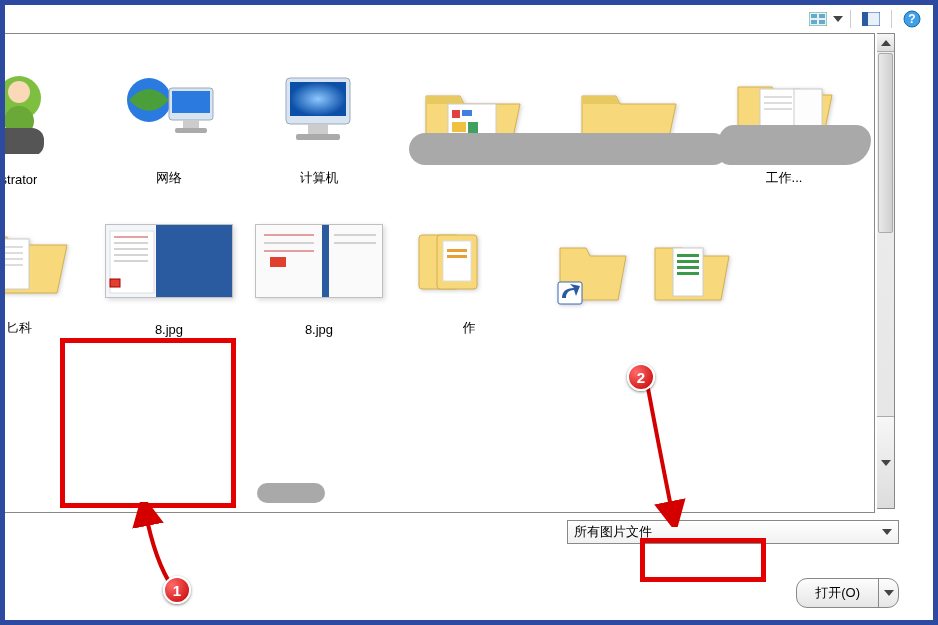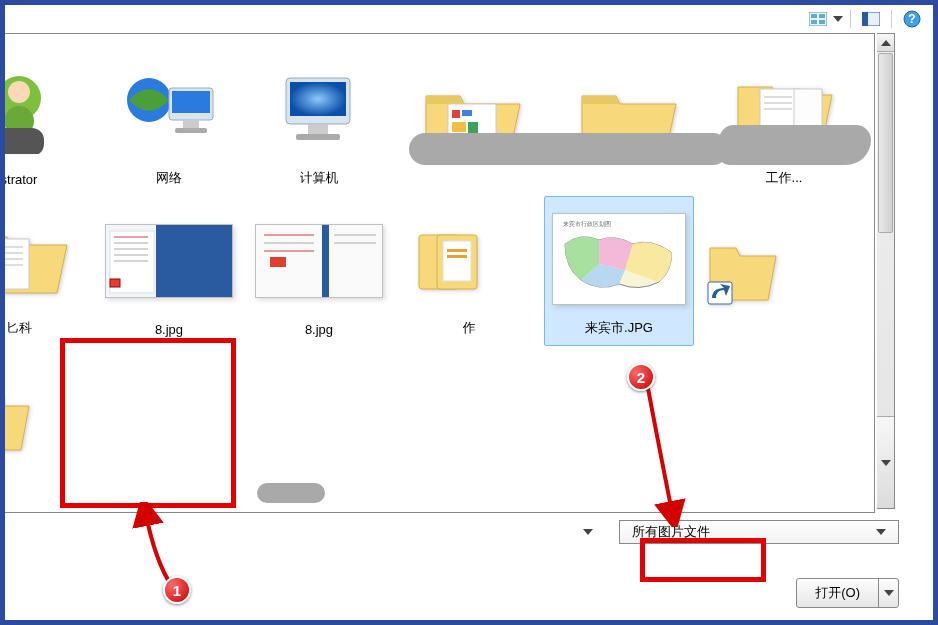--- a/index.html
+++ b/index.html
@@ -21,27 +21,27 @@
     .scroll-thumb { position: absolute; top: 19px; left:1px; right:1px; height: 180px; background: linear-gradient(90deg,#e9e9e9,#cfcfcf); border: 1px solid #aaa; border-radius: 2px;}
     
     .files { padding: 12px 8px; display: flex; flex-wrap: wrap; gap: 0px; }
     .item { width: 150px; height: 150px; display: flex; flex-direction: column; align-items: center; justify-content: flex-end; padding: 8px 4px; text-align: center; border: 1px solid transparent; border-radius: 2px; }
     .item.sel { background: #cfe8ff; border: 1px solid #7bbaf0; }
     .item .icon-box { flex: 1; width: 100%; display: flex; align-items: center; justify-content: center; }
     .item .label { font-size: 13px; color: #000; margin-top: 6px; white-space: nowrap; overflow: hidden; text-overflow: ellipsis; max-width: 100%; }
     
     
     .bottom { position: absolute; left: -70px; right: 34px; bottom: 12px; height: 92px; }
-    .combo { position: absolute; right: 0; top: 4px; width: 280px; height: 24px; border: 1px solid #888; display: flex; align-items: center; padding: 0 12px; font-size: 13px; background: linear-gradient(#fff,#f1f1f1); }
+    .combo { position: absolute; right: 0; top: 4px; width: 332px; height: 24px; border: 1px solid #888; display: flex; align-items: center; padding: 0 6px; font-size: 13px; background: linear-gradient(#fff,#f1f1f1); }
     .combo .caret { margin-left: auto; }
     .filename-drop { position: absolute; left: 0; right: 296px; top: 4px; height: 24px; display:flex; align-items:center; justify-content:flex-end; padding-right:10px;}
     .filename-drop .caret { }
     
     .btn-row { position: absolute; right: 0; bottom: 0; display: flex; gap: 30px; align-items: center; }
-    .btn { height: 30px; min-width: 98px; border: 1px solid #888; background: linear-gradient(#fdfdfd,#e6e6e6); display: flex; align-items: center; justify-content: center; font-size: 13px; border-radius: 3px; }
+    .btn { height: 30px; min-width: 98px; border: 1px solid #888; background: linear-gradient(#fdfdfd,#e6e6e6); display: flex; align-items: center; justify-content: center; font-size: 13px; border-radius: 11px; }
     .btn.split { display: flex; padding:0; }
     .btn.split .main { padding: 0 18px; height: 100%; display:flex; align-items:center; }
     .btn.split .drop { width: 20px; border-left: 1px solid #888; height:100%; display:flex; align-items:center; justify-content:center; }
     
     
     .hl-red { position: absolute; border: 5px solid #e30000; pointer-events: none; }
     .hl1 { top: 333px; left: 55px; width: 176px; height: 170px; }
     .hl2 { bottom: 38px; right: 167px; width: 126px; height: 44px; }
     
     .callout { position: absolute; width: 28px; height: 28px; border-radius: 50%; background: radial-gradient(circle at 30% 30%, #ff6a6a, #c40000); border: 2px solid #fff; box-shadow: 0 1px 3px rgba(0,0,0,0.5); color: #fff; font-weight: bold; font-size: 15px; display:flex; align-items:center; justify-content:center; }
@@ -230,34 +230,20 @@
             <rect x="4" y="20" width="40" height="54" fill="#f7d87a" stroke="#d4b050" rx="3"></rect>
             <rect x="22" y="20" width="40" height="54" fill="#f7d87a" stroke="#d4b050" rx="3"></rect>
             <rect x="28" y="26" width="28" height="40" fill="#fff" stroke="#ddd"></rect>
             <rect x="32" y="34" width="20" height="3" fill="#e8a030"></rect>
               <rect x="32" y="40" width="20" height="3" fill="#e8a030"></rect>
           </svg>
         </div>
         <div class="label">作</div>
       </div>
 
-      <div class="item sel">
-        <div class="icon-box">
-            <div class="thumb-img" style="width:134px;height:92px;"><svg width="134" height="92">
-                <rect x="2" y="2" width="130" height="88" fill="#fff"></rect>
-                <text x="10" y="12" font-size="6" fill="#666">来宾市行政区划图</text>
-                <path d="M12 30 Q28 18 46 26 Q62 20 80 30 Q98 24 118 38 Q120 56 106 68 Q86 78 66 70 Q46 78 28 66 Q12 54 12 30 Z" fill="#f8f4d8" stroke="#888"></path>
-                <path d="M12 30 Q28 18 46 26 L46 50 L28 66 Q12 54 12 30" fill="#a8e0a0"></path>
-                <path d="M46 26 Q62 20 80 30 L72 56 L46 50 Z" fill="#f4b8d8"></path>
-                <path d="M80 30 Q98 24 118 38 Q120 56 106 68 L72 56 Z" fill="#f8e8a0"></path>
-                <path d="M46 50 L72 56 L66 70 Q46 78 28 66 Z" fill="#b8d8f0"></path>
-              </svg></div>
-          </div>
-        <div class="label">来宾市.JPG</div>
-      </div>
 
       <div class="item" style="width:100px;">
         <div class="icon-box">
           <svg class="folder-svg" width="80" height="88">
             <path d="M6 24 L6 76 L64 76 L72 32 L36 32 L32 24 Z" fill="#f7d87a" stroke="#d4b050"></path>
             <rect x="4" y="58" width="24" height="22" fill="#fff" stroke="#3a6ab0" rx="2"></rect>
             <path d="M8 74 Q8 64 20 64 L16 60 L26 62 L22 72 L20 66 Q12 66 12 74 Z" fill="#2a5aa0"></path>
           </svg>
         </div>
         <div class="label"></div>

